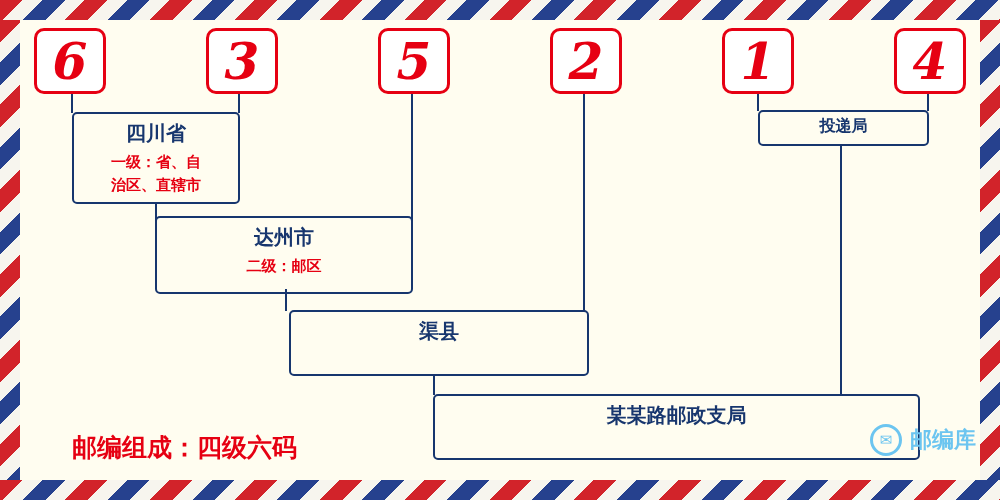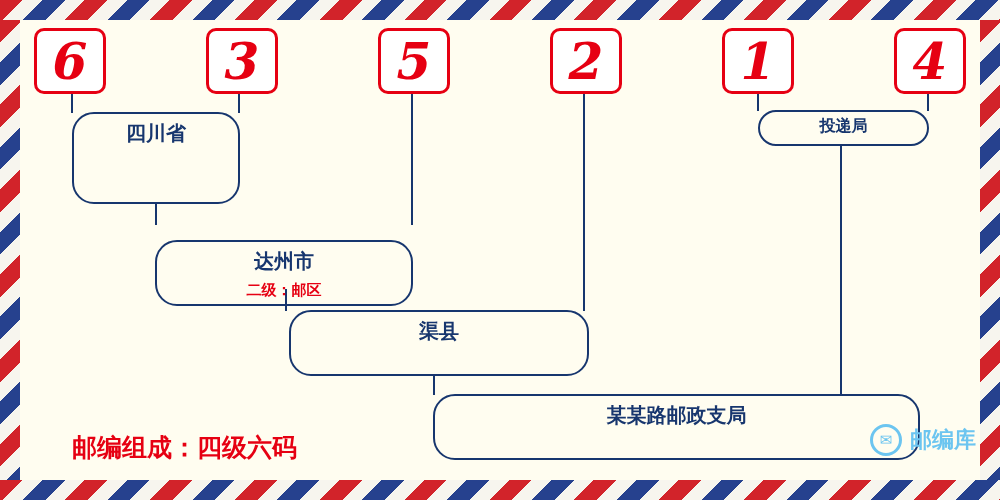--- a/index.html
+++ b/index.html
@@ -32,27 +32,27 @@
     color:var(--red,#e60012);
     font-family:"DejaVu Serif", serif; font-style:italic; font-weight:bold;
     font-size:50px; display:flex; align-items:center; justify-content:center;
   }
   .digit.p1{left:34px}  .digit.p2{left:206px} .digit.p3{left:378px}
   .digit.p4{left:550px} .digit.p5{left:722px} .digit.p6{left:894px}
 
   
   .lbox {
     position:absolute; border:2px solid var(--navy,#17366e);
-    border-radius:22px; text-align:center;
+    border-radius:5px; text-align:center;
   }
   .lbox .t { color:var(--navy,#17366e); font-weight:bold; font-size:20px; margin-top:6px; }
   .lbox .d { color:var(--red,#e60012);  font-weight:bold; font-size:15px; margin-top:4px;
              white-space:pre-line; line-height:1.5; }
   #b1 { left:72px;  top:112px; width:168px; height:92px; }
-  #b2 { left:155px; top:240px; width:258px; height:66px; }
+  #b2 { left:155px; top:216px; width:258px; height:78px; }
   #b3 { left:289px; top:310px; width:300px; height:66px; }
   #b4 { left:433px; top:394px; width:487px; height:66px; }
   #b5 { left:758px; top:110px; width:171px; height:36px; }
   #b5 .t { font-size:16px; margin-top:4px; }
 
   
   .vline { position:absolute; width:2px; background:var(--navy,#17366e); }
   .v1 { left:71px;  top:94px;  height:19px; }
   .v2 { left:238px; top:94px;  height:19px; }
   .v3 { left:155px; top:203px; height:22px; }
@@ -104,20 +104,22 @@
   <div class="vline v4"></div>
   <div class="vline v5"></div>
   <div class="vline v6"></div>
   <div class="vline v7"></div>
   <div class="vline v8"></div>
   <div class="vline v9"></div>
   <div class="vline v10"></div>
 
   <div class="lbox" id="b1">
     <div class="t">四川省</div>
+    <div class="d">一级：省、自
+治区、直辖市</div>
   </div>
 
   <div class="lbox" id="b2">
     <div class="t">达州市</div>
     <div class="d">二级：邮区</div>
   </div>
 
   <div class="lbox" id="b3">
     <div class="t">渠县</div>
   </div>

